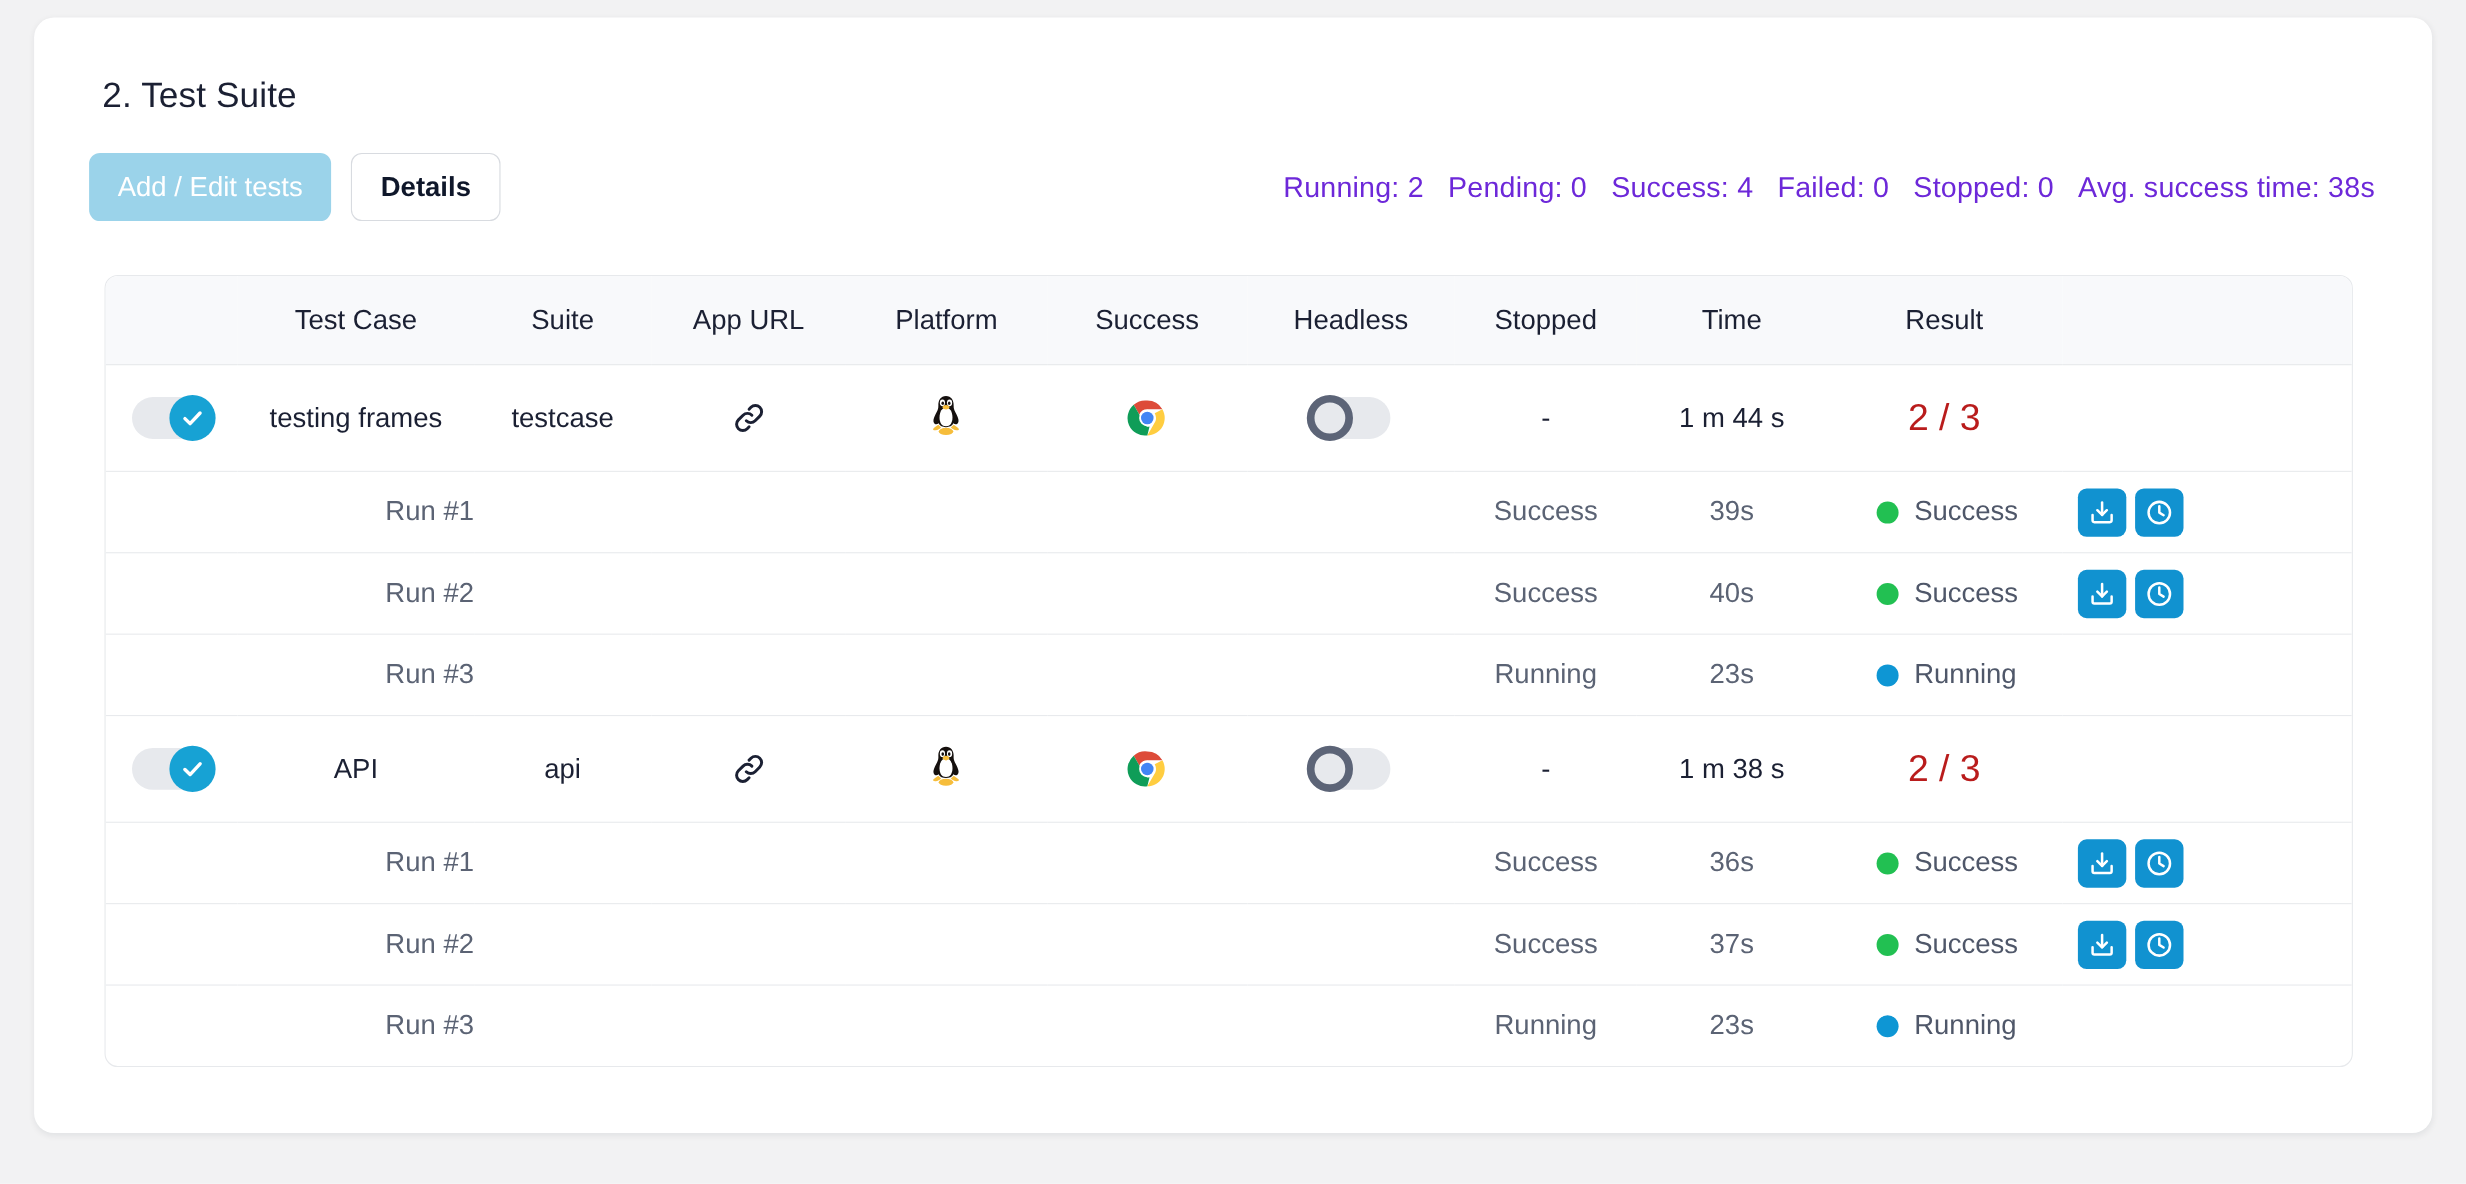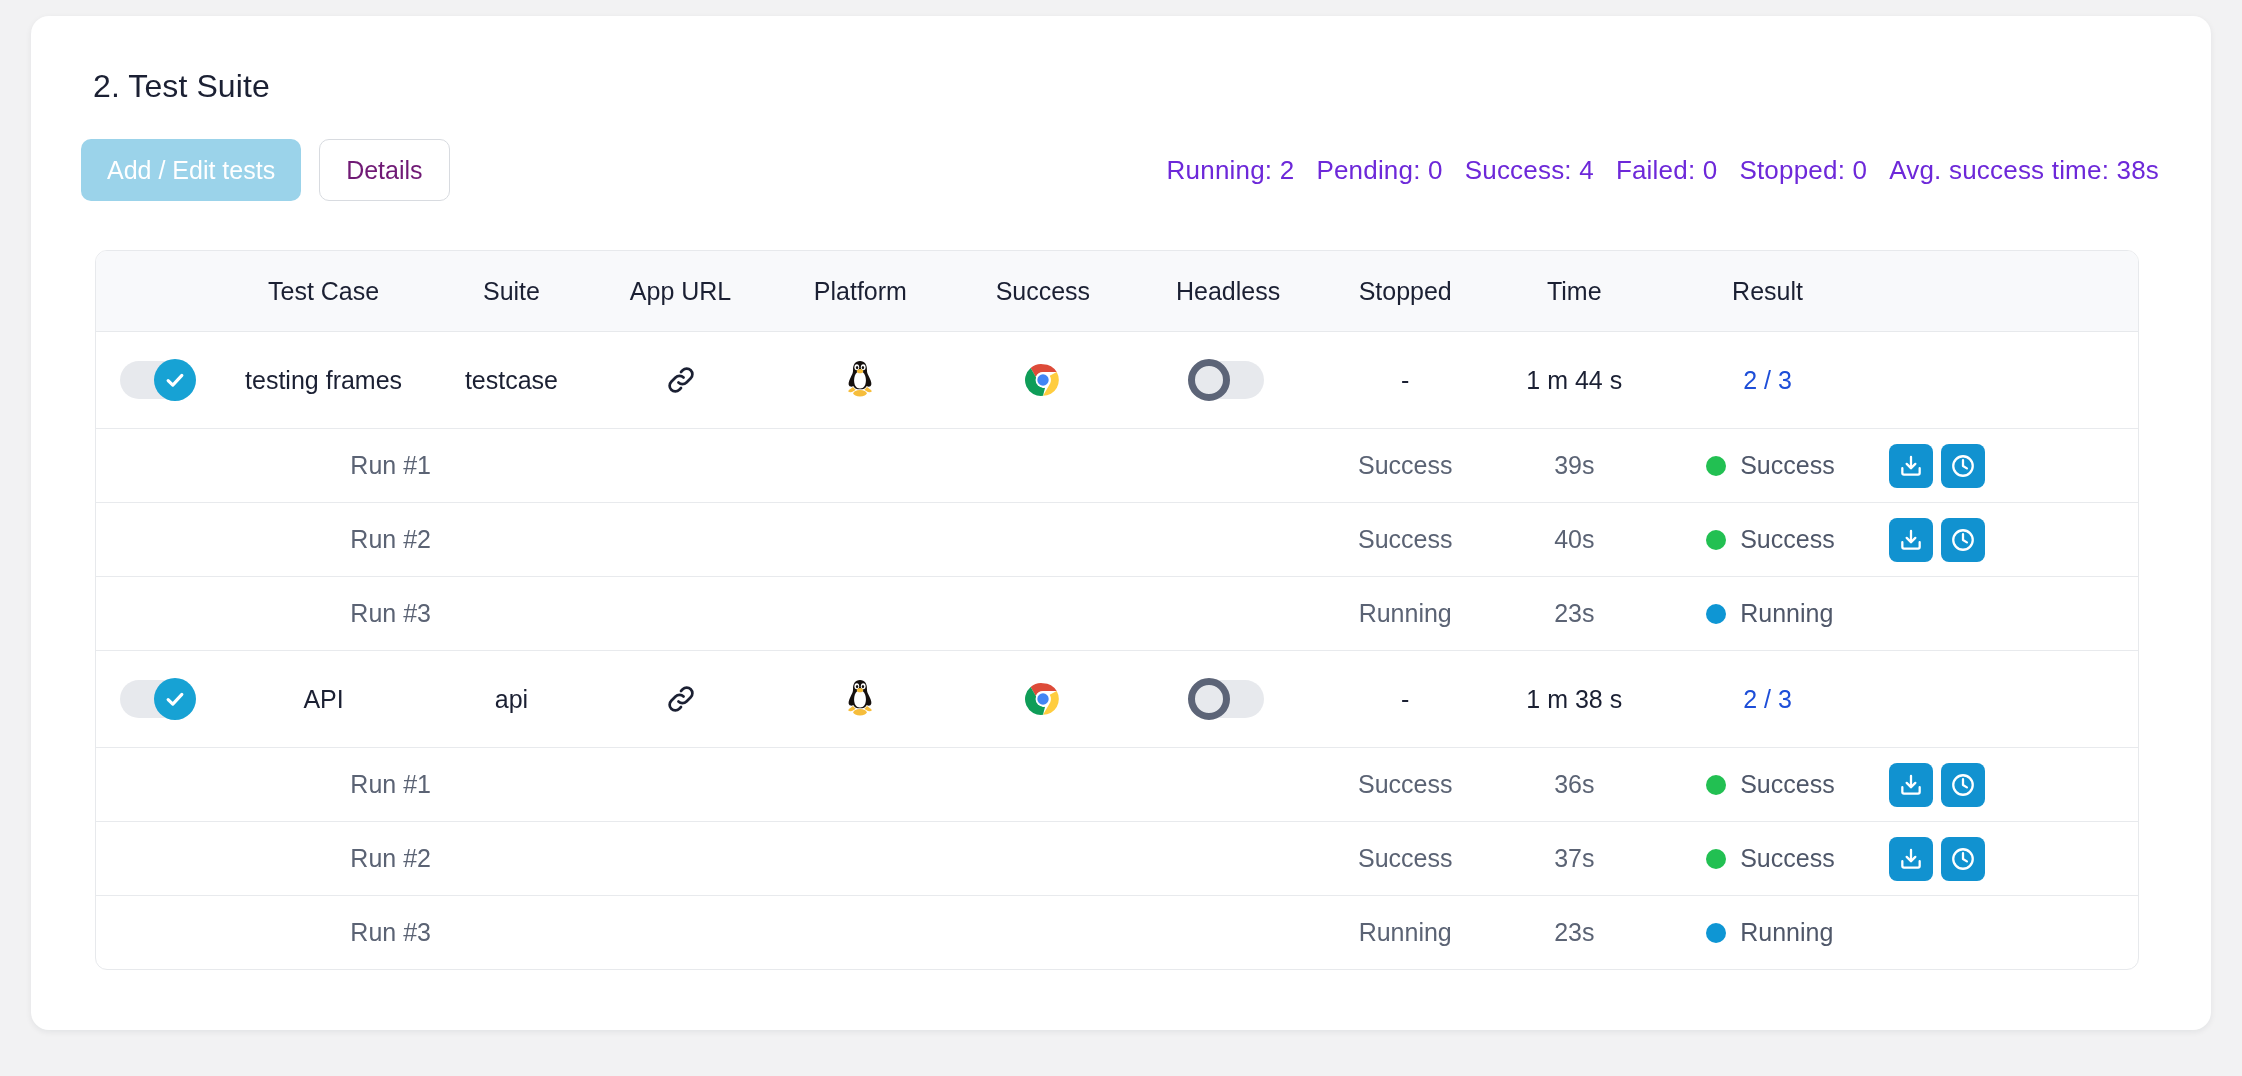--- a/index.html
+++ b/index.html
@@ -61,24 +61,25 @@
     line-height: 1;
   }
   .btn-primary {
     background: #9bd3ea;
     color: #ffffff;
     border: none;
     min-width: 188px;
   }
   .btn-secondary {
     background: #ffffff;
-    color: #701a75;
+    color: #0f172a;
     border: 1px solid #d8dbe0;
     margin-left: 18px;
     min-width: 124px;
+    font-weight: bold;
   }
   .stats {
     margin-left: auto;
     font-size: 26px;
     color: #6d28d9;
     white-space: nowrap;
     padding-right: 16px;
     letter-spacing: .2px;
   }
   .stats span { margin-right: 22px; }
@@ -183,21 +184,21 @@
   .dot {
     width: 20px;
     height: 20px;
     border-radius: 50%;
     flex: 0 0 auto;
     display: inline-block;
   }
   .dot.success { background: #22c052; }
   .dot.running { background: #0e96d4; }
   .result-text { font-size: 25px; color: #4f5769; }
-  .result-plain { font-size: 25px; color: #1d4ed8; }
+  .result-plain { font-size: 34px; color: #b91c1c; }
 
   .actions {
     display: flex;
     align-items: center;
     justify-content: flex-start;
     gap: 8px;
     padding-left: 14px;
   }
   .act-btn {
     width: 44px;

